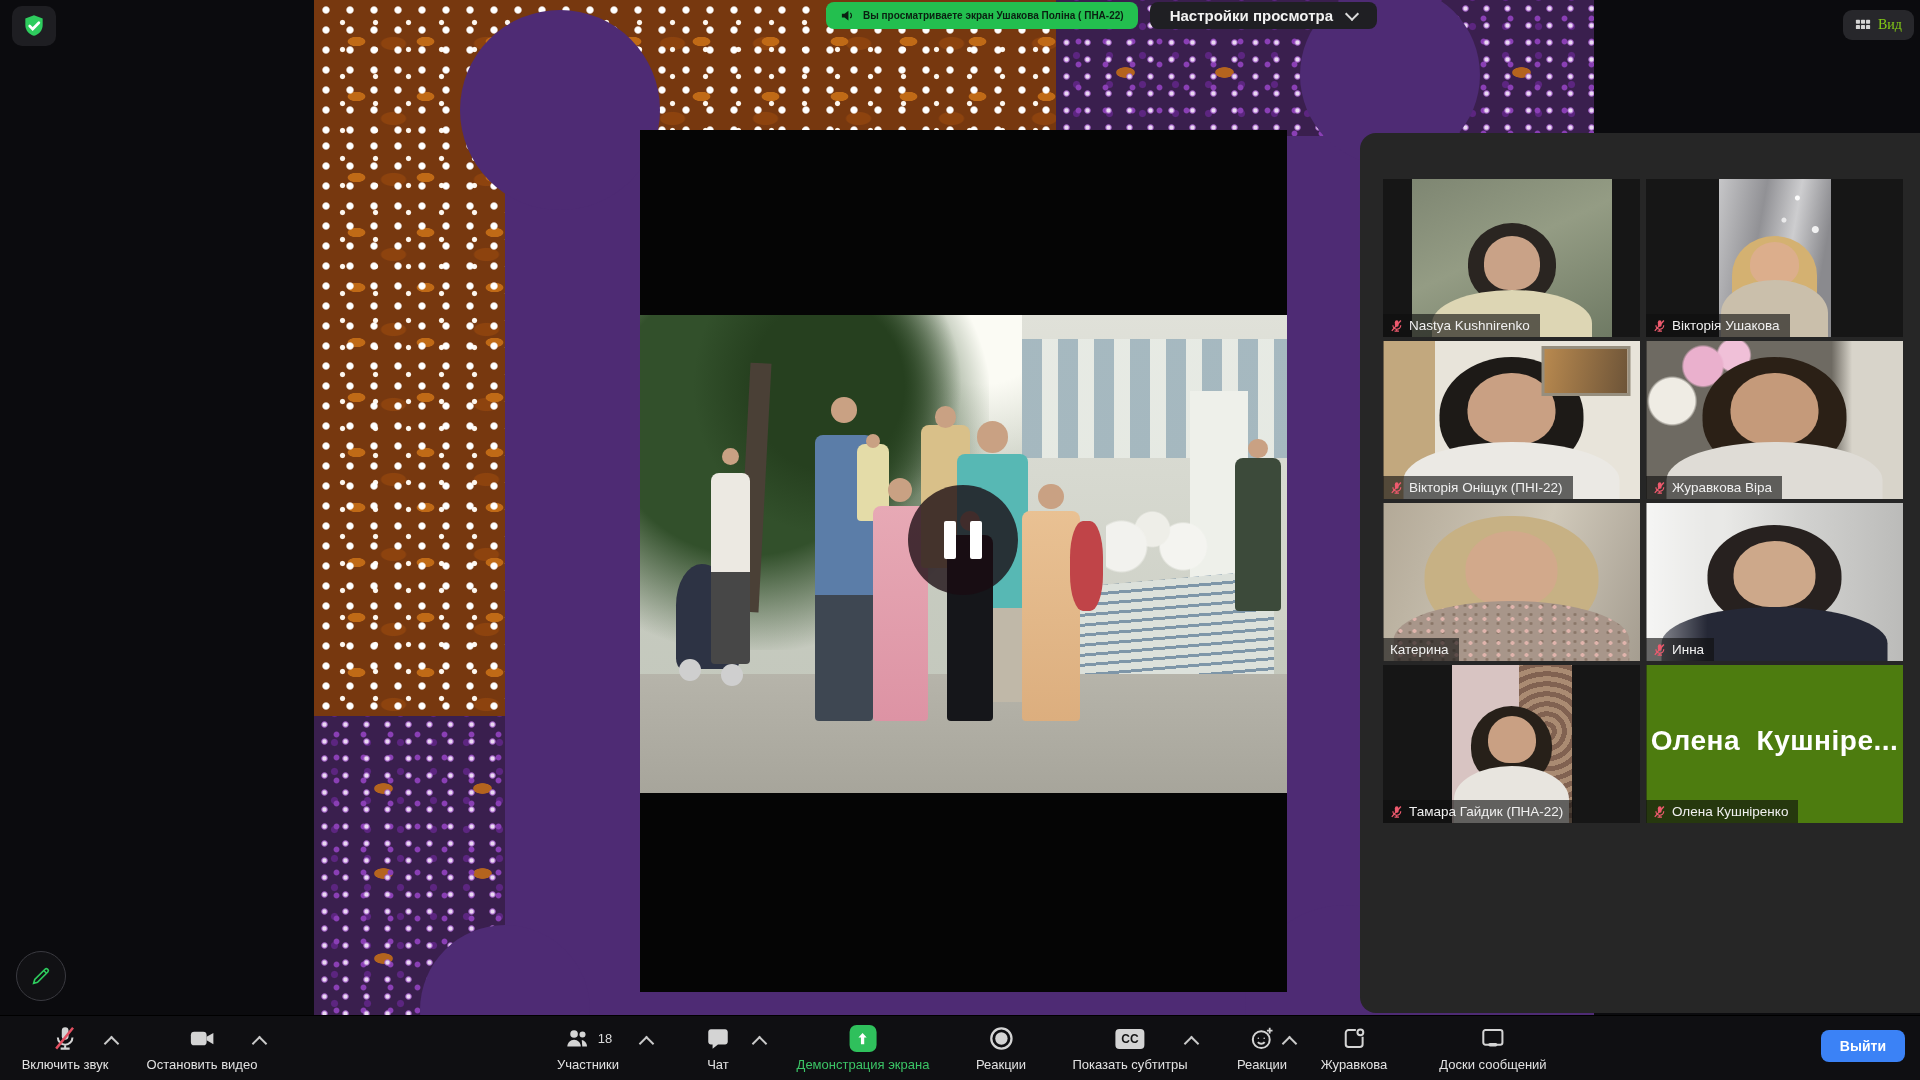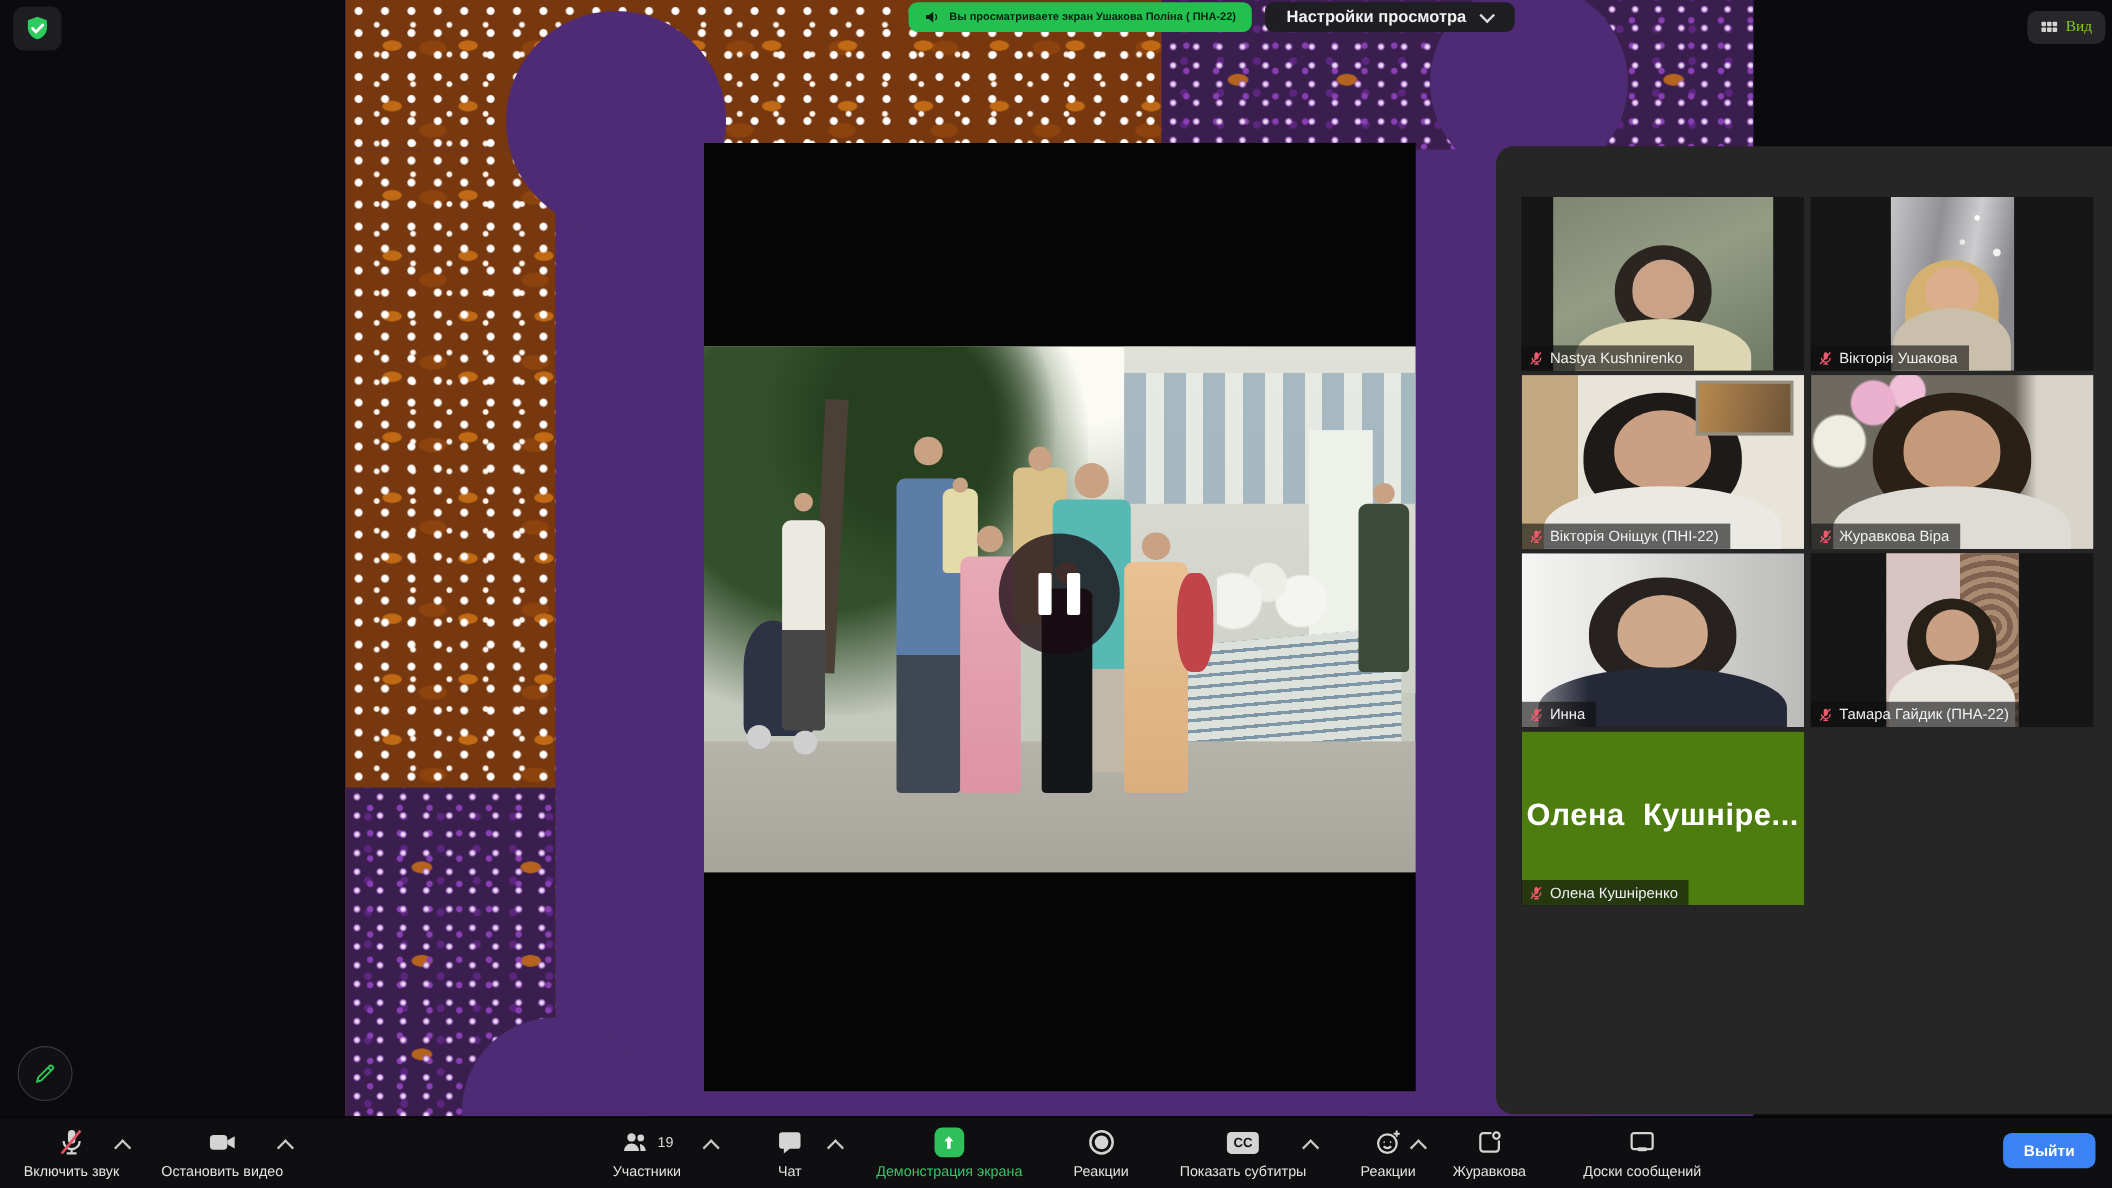--- a/index.html
+++ b/index.html
@@ -350,20 +350,30 @@
             <svg width="13" height="13" viewBox="0 0 16 16">
               <rect x="6" y="1.6" width="4.6" height="8" rx="2.3" fill="#ee5a6e"></rect>
               <path d="M3.6 7.8a4.8 4.8 0 0 0 9.6 0M8.3 12.6v2M5.6 14.8h5.4" stroke="#ee5a6e" stroke-width="1.5" fill="none"></path>
               <line x1="2.2" y1="14.6" x2="13.4" y2="1.8" stroke="#ee5a6e" stroke-width="1.6"></line>
             </svg>
           </span>
           <span>Журавкова Віра</span>
         </div>
       </div>
       <div class="tile">
+        <div class="vid v5">
+          <div class="hair"></div>
+          <div class="head"></div>
+          <div class="torso"></div>
+        </div>
+        <div class="nlabel">
+          <span>Катерина</span>
+        </div>
+      </div>
+      <div class="tile">
         <div class="vid v6">
           <div class="hair"></div>
           <div class="head"></div>
           <div class="torso"></div>
         </div>
         <div class="nlabel">
           <span class="mic">
             <svg width="13" height="13" viewBox="0 0 16 16">
               <rect x="6" y="1.6" width="4.6" height="8" rx="2.3" fill="#ee5a6e"></rect>
               <path d="M3.6 7.8a4.8 4.8 0 0 0 9.6 0M8.3 12.6v2M5.6 14.8h5.4" stroke="#ee5a6e" stroke-width="1.5" fill="none"></path>
@@ -433,21 +443,21 @@
   <span class="chev" style="left:254px;"></span>
 
   <div class="tb-item" style="left:588px;">
     <div class="tb-ic">
       <svg width="27" height="27" viewBox="0 0 24 24" fill="#d4d4d4">
         <circle cx="9" cy="8" r="3.4"></circle>
           <path d="M3 19c0-3.3 2.7-6 6-6s6 2.7 6 6z"></path>
         <circle cx="16.5" cy="8.4" r="2.7"></circle>
           <path d="M15.8 13.3c2.7.5 4.7 2.9 4.7 5.7h-4.2"></path>
       </svg>
-      <span class="count">19</span>
+      <span class="count">18</span>
     </div>
     <div>Участники</div>
   </div>
   <span class="chev" style="left:641px;"></span>
 
   <div class="tb-item" style="left:718px;">
     <div class="tb-ic">
       <svg width="26" height="26" viewBox="0 0 24 24" fill="#d4d4d4">
         <path d="M3 5.5C3 4.1 4.1 3 5.5 3h13C19.9 3 21 4.1 21 5.5v9c0 1.4-1.1 2.5-2.5 2.5H12l-5 4v-4H5.5C4.1 17 3 15.9 3 14.5z"></path>
       </svg>

